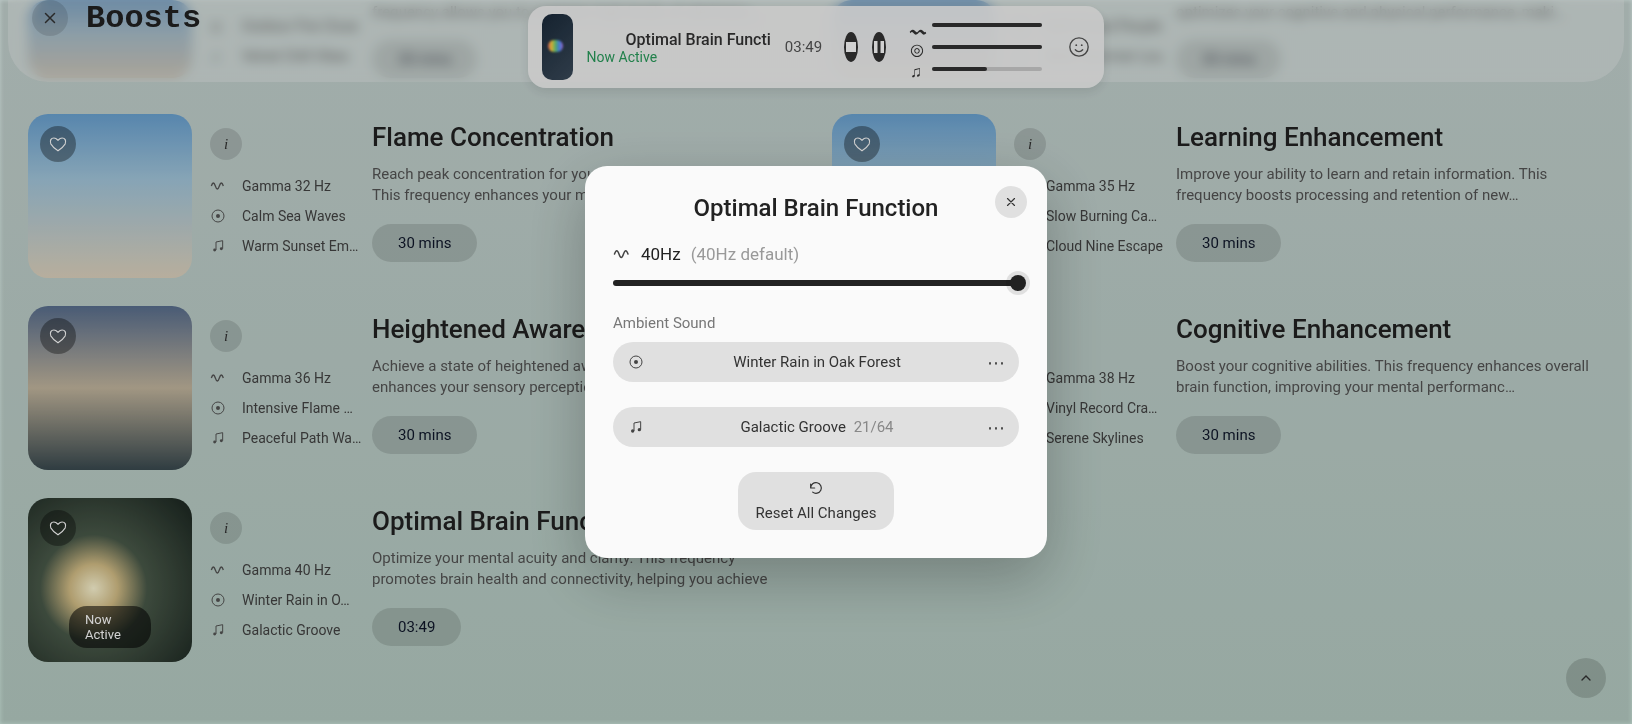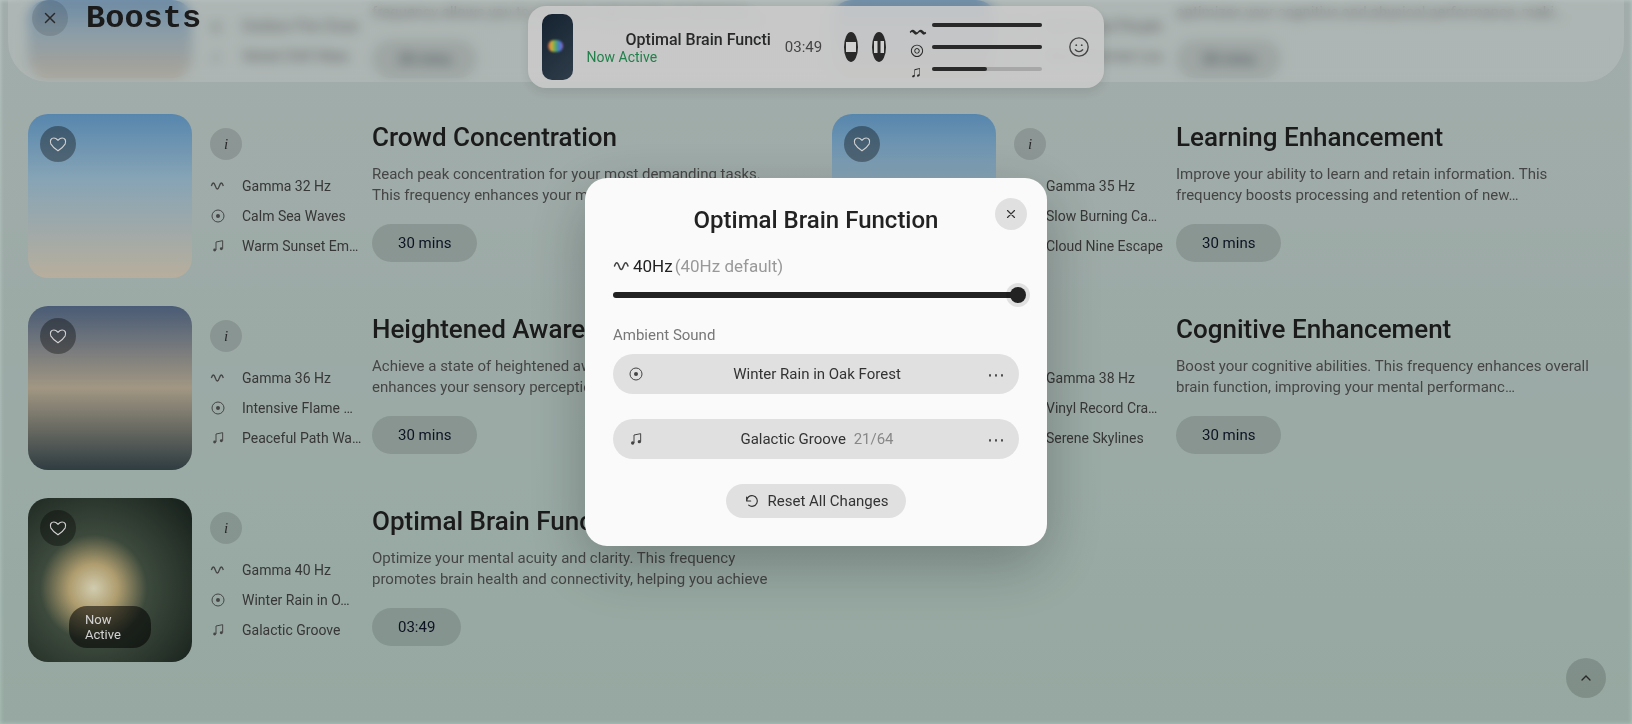--- a/index.html
+++ b/index.html
@@ -158,21 +158,21 @@
     position: relative;
   }
   .modal-title { font-size: 24px; font-weight: 500; color: #222; text-align: center; margin-bottom: 22px; }
   .modal-close {
     position: absolute; top: 20px; right: 20px;
     width: 32px; height: 32px; border-radius: 50%;
     background: rgba(0,0,0,0.1);
     display:flex; align-items:center; justify-content:center; color:#333;
   }
   .section-label { font-size: 15px; color: #777; margin-bottom: 10px; }
-  .freq-row { display:flex; align-items:center; gap:2px; margin-bottom: 16px; }
+  .freq-row { display:flex; align-items:center; gap:10px; margin-bottom: 16px; }
   .freq-val { font-size: 17px; color:#222; }
   .freq-def { font-size: 17px; color:#999; }
   .big-slider {
     width: 100%; height: 6px; background:#222; border-radius: 3px;
     position: relative; margin-bottom: 28px;
   }
   .big-slider .knob {
     position:absolute; right:-7px; top:50%; transform:translateY(-50%);
     width: 16px; height:16px; border-radius:50%; background:#222;
     box-shadow:0 0 0 4px rgba(0,0,0,0.1);
@@ -184,21 +184,21 @@
     margin-bottom: 25px;
     position: relative;
   }
   .option-row .lead { width:22px; display:flex; justify-content:center; color:#444; }
   .option-row .txt { flex:1; text-align:center; font-size:15px; color:#333; }
   .option-row .count { font-size:15px; color:#888; margin-left:4px; }
   .option-row .more { color:#444; letter-spacing:2px; font-size:18px; }
   .reset-btn {
     display:flex; align-items:center; justify-content:center; gap:8px;
     margin: 6px auto 0 auto; padding: 8px 18px; border-radius: 18px;
-    background: rgba(0,0,0,0.1); color:#333; font-size:15px; width: fit-content;
+    background: rgba(0,0,0,0.1); color:#333; font-size:15px; width: fit-content; flex-direction: column;
   }
 
   .scroll-top {
     position:absolute; right:26px; bottom:26px;
     width:40px; height:40px; border-radius:50%;
     background:rgba(0,0,0,0.15); display:flex; align-items:center; justify-content:center;
     color:#333;
   }
 
   svg { display:block; }
@@ -293,21 +293,21 @@
             <svg width="16" height="16" viewBox="0 0 24 24">
               <path d="M9 18V6l10-2v12" fill="none" stroke="currentColor" stroke-width="1.5"></path>
               <circle cx="7" cy="18" r="2.2" fill="currentColor"></circle>
               <circle cx="17" cy="16" r="2.2" fill="currentColor"></circle>
             </svg>
           </span>
           <span>Warm Sunset Em…</span>
         </div>
     </div>
     <div class="content">
-      <div class="ctitle">Crowd Concentration</div>
+      <div class="ctitle">Flame Concentration</div>
       <div class="cdesc">Reach peak concentration for your most demanding tasks. This frequency enhances your mental focus, making it easier to…</div>
       <span class="dur-chip">30 mins</span>
     </div>
   </div>
     <div class="card">
     <div class="thumb-wrap">
       <div class="thumb sky1"></div>
       <div class="heart-chip">
         <svg width="18" height="18" viewBox="0 0 24 24">
             <path d="M12 21s-7-4.5-9.5-9C.5 7 3 4 6.5 4 9 4 11 6 12 7c1-1 3-3 5.5-3C21 4 23.5 7 21.5 12 19 16.5 12 21 12 21z" fill="none" stroke="currentColor" stroke-width="1.6"></path>

